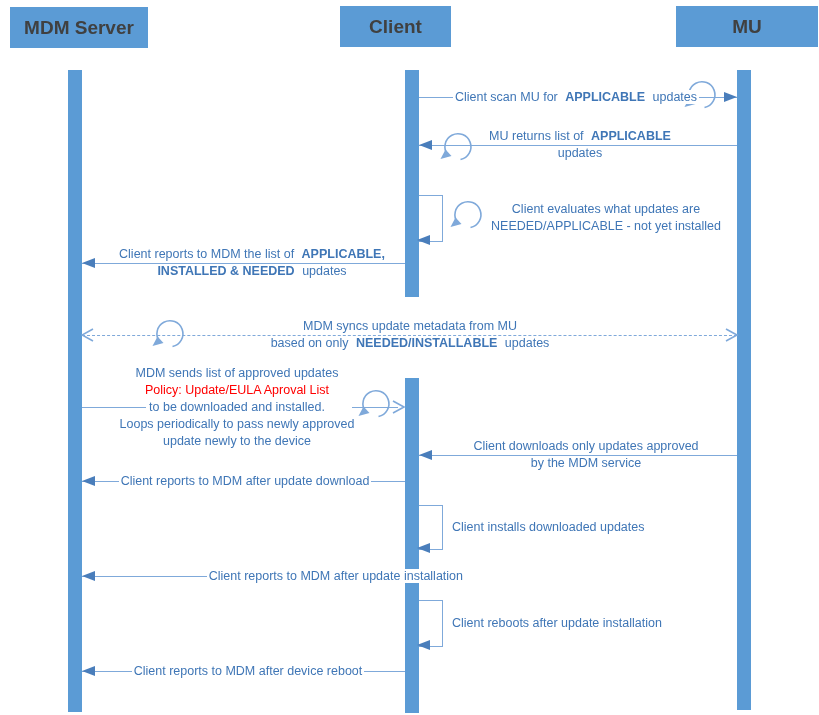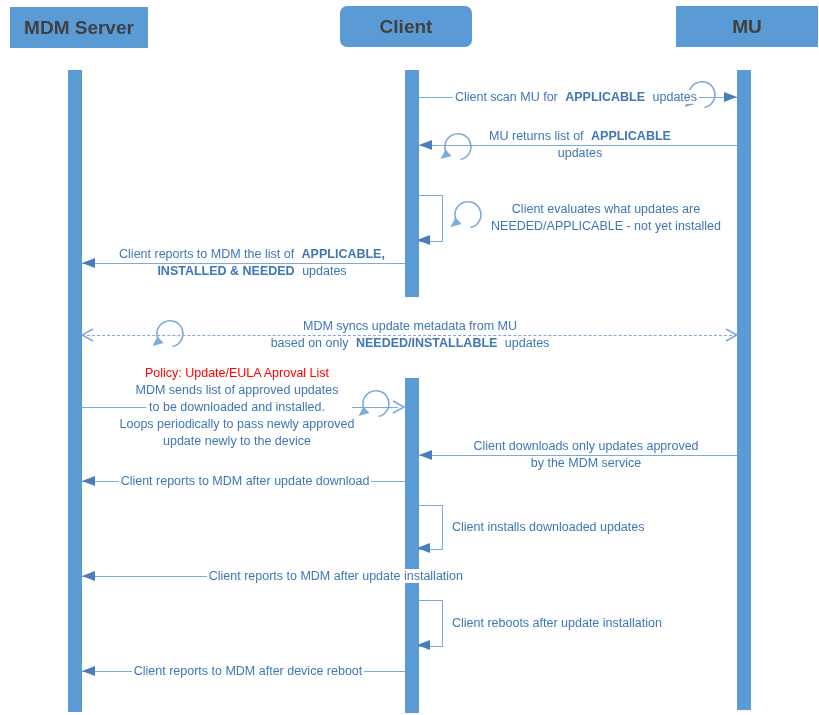--- a/index.html
+++ b/index.html
@@ -26,21 +26,21 @@
   .label .lline span{background:#ffffff;padding:0 2px;}
   .label span.b{font-weight:bold;}
   .label span.red{color:#FF0000;}
 </style>
 </head>
 <body>
 
 <div class="canvas" id="canvas">
 
   <div class="actor" style="left:10px;top:7px;width:138px;">MDM Server</div>
-  <div class="actor" style="left:340px;top:6px;width:132px;border-radius:7px;">Client</div>
+  <div class="actor" style="left:340px;top:6px;width:111px;">Client</div>
   <div class="actor" style="left:676px;top:6px;width:142px;">MU</div>
 
   <div class="bar" style="left:68px;top:70px;height:642px;"></div>
   <div class="bar" style="left:405px;top:70px;height:227px;"></div>
   <div class="bar" style="left:405px;top:378px;height:335px;"></div>
   <div class="bar" style="left:737px;top:70px;height:640px;"></div>
 
 <div class="line" style="left: 419px; top: 97px; width: 318px;"></div>
     <div class="arrR" style="left: 724px; top: 92px;"></div>
     <div class="loop" style="left: 681px; top: 77px;"><svg width="38" height="38" viewBox="0 0 38 38">
@@ -94,22 +94,22 @@
     <div class="line" style="left: 82px; top: 407px; width: 64px;"></div>
     <div class="line" style="left: 352px; top: 407px; width: 46px;"></div>
     <div class="openarr" style="left: 392px; top: 400px;"><svg width="14" height="14" viewBox="0 0 14 14">
         <path d="M 1 1 L 12 7 L 1 13" fill="none" stroke="#7FA9DA" stroke-width="1.6"></path>
       </svg></div>
     <div class="loop" style="left: 355px; top: 386px;"><svg width="38" height="38" viewBox="0 0 38 38">
         <path d="M 23.5 30.5 A 13 13 0 1 0 10.5 25.5" fill="none" stroke="#7FA9DA" stroke-width="1.6"></path>
         <polygon points="3.5,30 8.5,20.5 14.5,27" fill="#7FA9DA"></polygon>
       </svg></div>
     <div class="label" style="left: 22px; width: 430px; top: 365px;">
+      <div class="lline"><span>MDM sends list of approved updates</span></div>
       <div class="lline"><span class="red">Policy: Update/EULA Aproval List</span></div>
-      <div class="lline"><span>MDM sends list of approved updates</span></div>
       <div class="lline"><span>to be downloaded and installed.</span></div>
       <div class="lline"><span>Loops periodically to pass newly approved</span></div>
       <div class="lline"><span>update newly to the device</span></div>
     </div>
     <div class="line" style="left: 419px; top: 455px; width: 318px;"></div>
     <div class="arrL" style="left: 419px; top: 450px;"></div>
     <div class="label" style="left: 371px; width: 430px; top: 438px;">
       <div class="lline"><span>Client downloads only updates approved</span></div>
       <div class="lline"><span>by the MDM service</span></div>
     </div>

